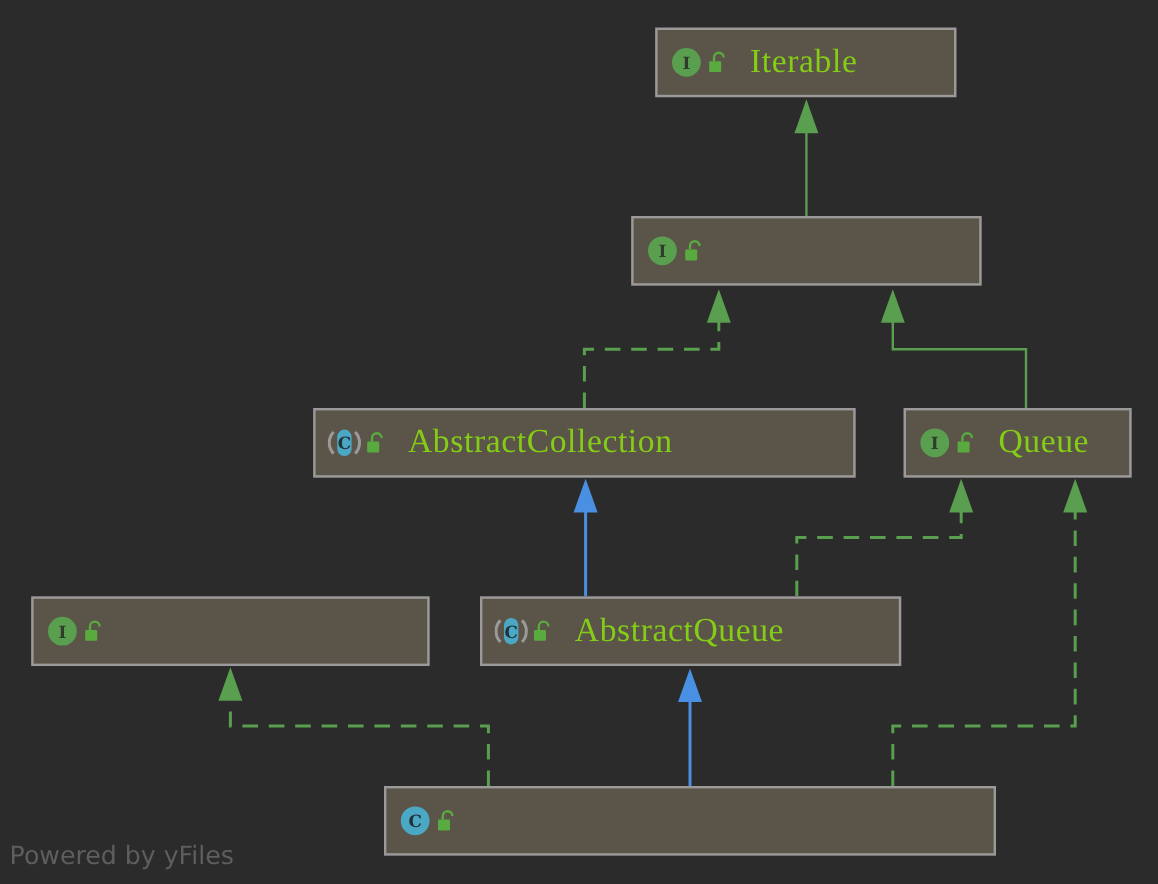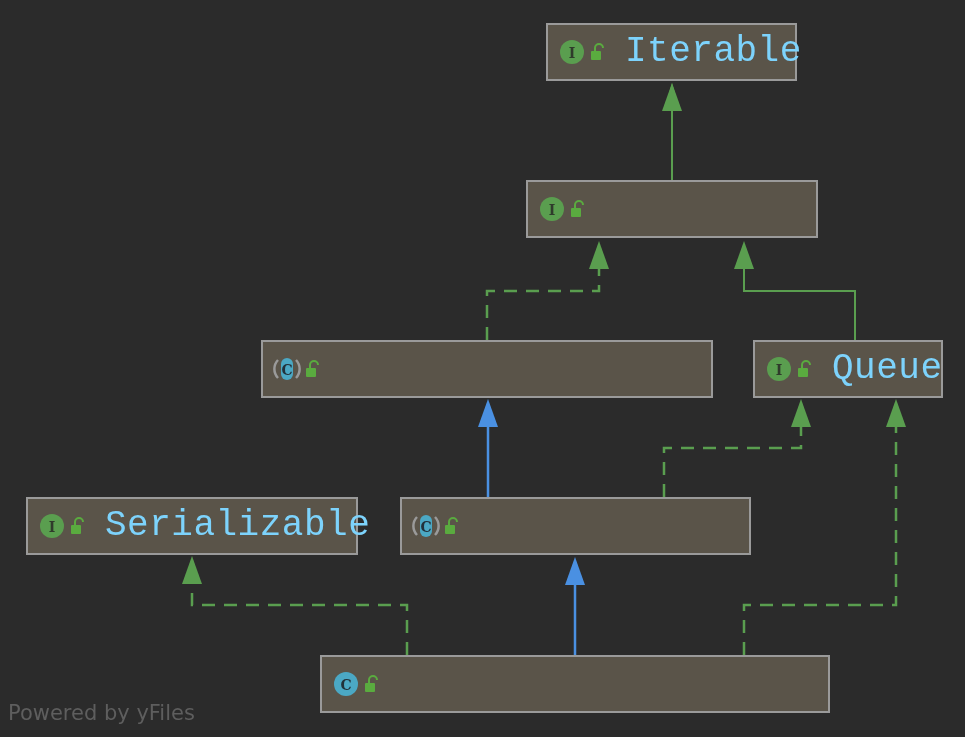--- a/index.html
+++ b/index.html
@@ -49,23 +49,23 @@
     display: block;
   }
   .lock-icon {
     width: 18px;
     height: 20px;
     flex: 0 0 auto;
     display: block;
     margin-left: 3px;
   }
   .node-label {
-    color: #7dd3fc;
-    font-family: Liberation Mono, monospace;
-    font-size: 36px;
+    color: #84cc16;
+    font-family: Liberation Serif, serif;
+    font-size: 28px;
     letter-spacing: 0.5px;
     margin-left: 18px;
     line-height: 1;
   }
   #watermark {
     position: absolute;
     left: 8px;
     top: 703px;
     color: #5e5e5e;
     font-family: "DejaVu Sans", sans-serif;
@@ -165,20 +165,21 @@
         <path d="M5 5 a13 13 0 0 0 0 18" fill="none" stroke="#9a9a9a" stroke-width="2.5"></path>
         <path d="M23 5 a13 13 0 0 1 0 18" fill="none" stroke="#9a9a9a" stroke-width="2.5"></path>
         <rect x="8" y="3" width="12" height="22" rx="6" fill="#4ba8c4"></rect>
         <text x="14" y="19.5" text-anchor="middle" font-family="DejaVu Serif, serif" font-size="14" font-weight="bold" fill="#22313a">C</text>
       </svg>
       <svg class="lock-icon" viewBox="0 0 18 20">
         <path d="M6 9 V6 a4 4 0 0 1 8 0" fill="none" stroke="#5aab3f" stroke-width="2"></path>
         <rect x="2" y="9" width="10" height="9" rx="1" fill="#5aab3f"></rect>
       </svg>
     </span>
+    <span class="node-label">AbstractCollection</span>
   </div>
 
   <div class="uml-node" style="left:753px; top:340px; width:190px; height:58px;">
     <span class="node-icons">
       <svg class="type-icon" viewBox="0 0 28 28">
         <circle cx="14" cy="14" r="12" fill="#5a9e4f"></circle>
         <text x="14" y="19.5" text-anchor="middle" font-family="DejaVu Serif, serif" font-size="14" font-weight="bold" fill="#2f3b2b">I</text>
       </svg>
       <svg class="lock-icon" viewBox="0 0 18 20">
         <path d="M6 9 V6 a4 4 0 0 1 8 0" fill="none" stroke="#5aab3f" stroke-width="2"></path>
@@ -192,36 +193,36 @@
     <span class="node-icons">
       <svg class="type-icon" viewBox="0 0 28 28">
         <circle cx="14" cy="14" r="12" fill="#5a9e4f"></circle>
         <text x="14" y="19.5" text-anchor="middle" font-family="DejaVu Serif, serif" font-size="14" font-weight="bold" fill="#2f3b2b">I</text>
       </svg>
       <svg class="lock-icon" viewBox="0 0 18 20">
         <path d="M6 9 V6 a4 4 0 0 1 8 0" fill="none" stroke="#5aab3f" stroke-width="2"></path>
         <rect x="2" y="9" width="10" height="9" rx="1" fill="#5aab3f"></rect>
       </svg>
     </span>
-    <span class="node-label">Serializable</span>
   </div>
 
   <div class="uml-node" style="left:400px; top:497px; width:351px; height:58px;">
     <span class="node-icons">
       <svg class="type-icon" viewBox="0 0 28 28">
         <path d="M5 5 a13 13 0 0 0 0 18" fill="none" stroke="#9a9a9a" stroke-width="2.5"></path>
         <path d="M23 5 a13 13 0 0 1 0 18" fill="none" stroke="#9a9a9a" stroke-width="2.5"></path>
         <rect x="8" y="3" width="12" height="22" rx="6" fill="#4ba8c4"></rect>
         <text x="14" y="19.5" text-anchor="middle" font-family="DejaVu Serif, serif" font-size="14" font-weight="bold" fill="#22313a">C</text>
       </svg>
       <svg class="lock-icon" viewBox="0 0 18 20">
         <path d="M6 9 V6 a4 4 0 0 1 8 0" fill="none" stroke="#5aab3f" stroke-width="2"></path>
         <rect x="2" y="9" width="10" height="9" rx="1" fill="#5aab3f"></rect>
       </svg>
     </span>
+    <span class="node-label">AbstractQueue</span>
   </div>
 
   <div class="uml-node" style="left:320px; top:655px; width:510px; height:58px;">
     <span class="node-icons">
       <svg class="type-icon" viewBox="0 0 28 28">
         <circle cx="14" cy="14" r="12" fill="#4ba8c4"></circle>
         <text x="14" y="19.5" text-anchor="middle" font-family="DejaVu Serif, serif" font-size="14" font-weight="bold" fill="#22313a">C</text>
       </svg>
       <svg class="lock-icon" viewBox="0 0 18 20">
         <path d="M6 9 V6 a4 4 0 0 1 8 0" fill="none" stroke="#5aab3f" stroke-width="2"></path>

